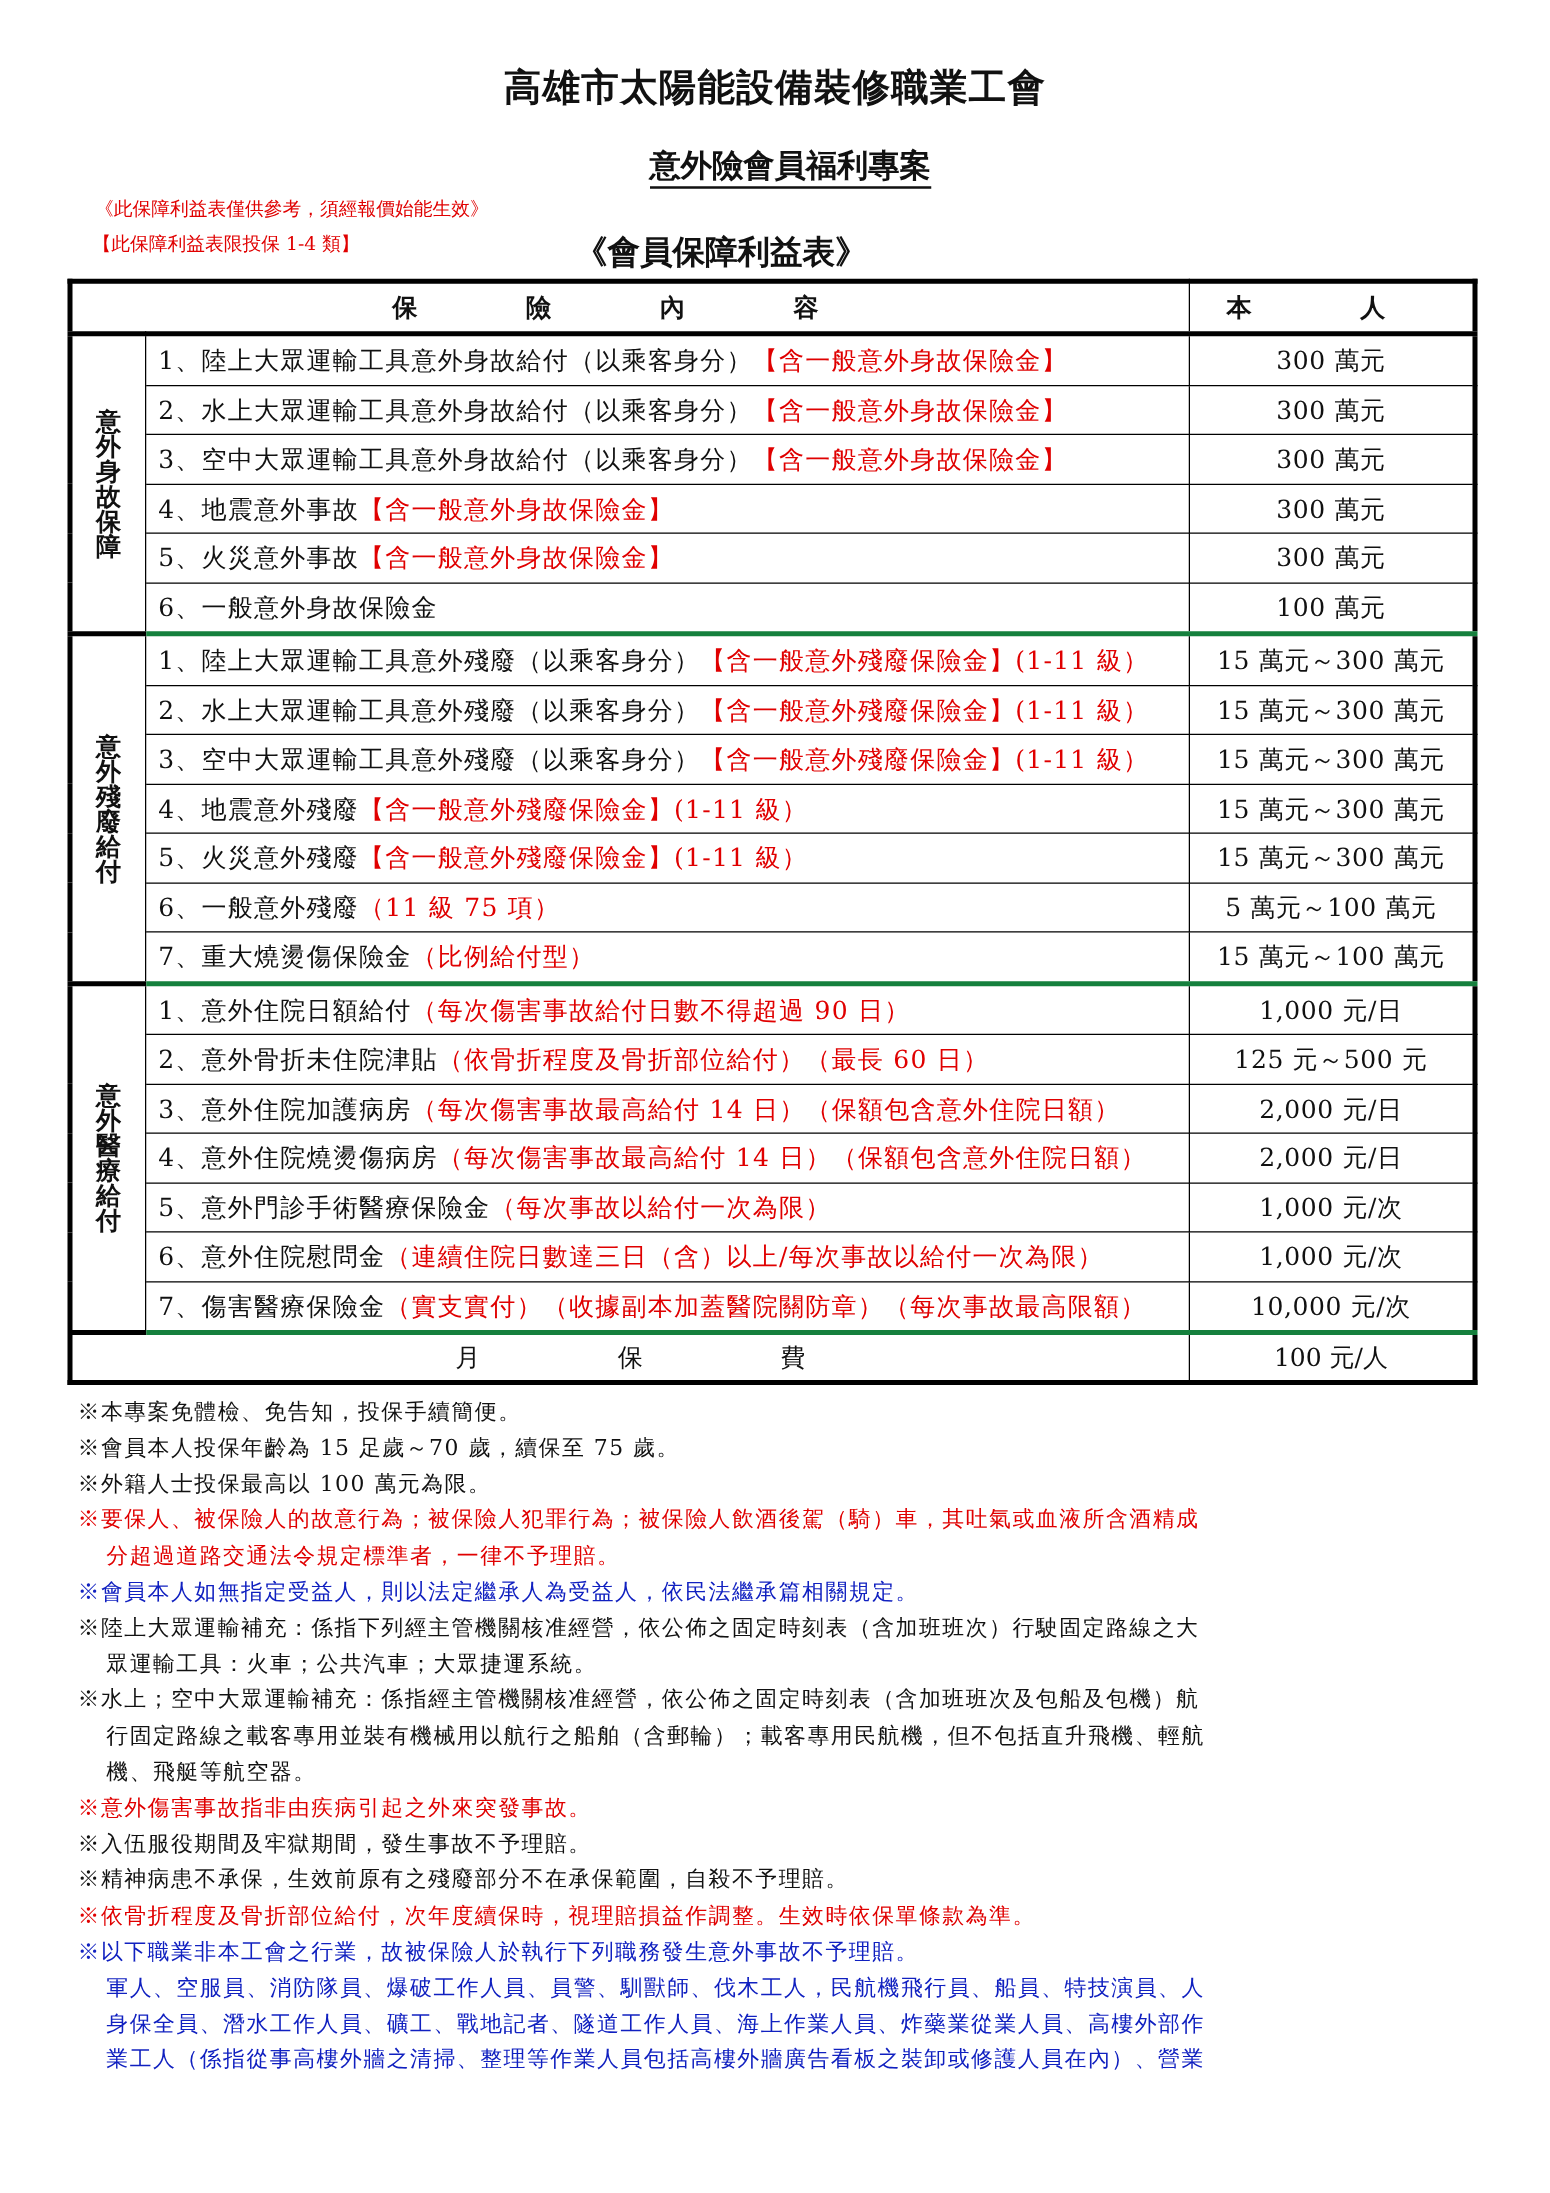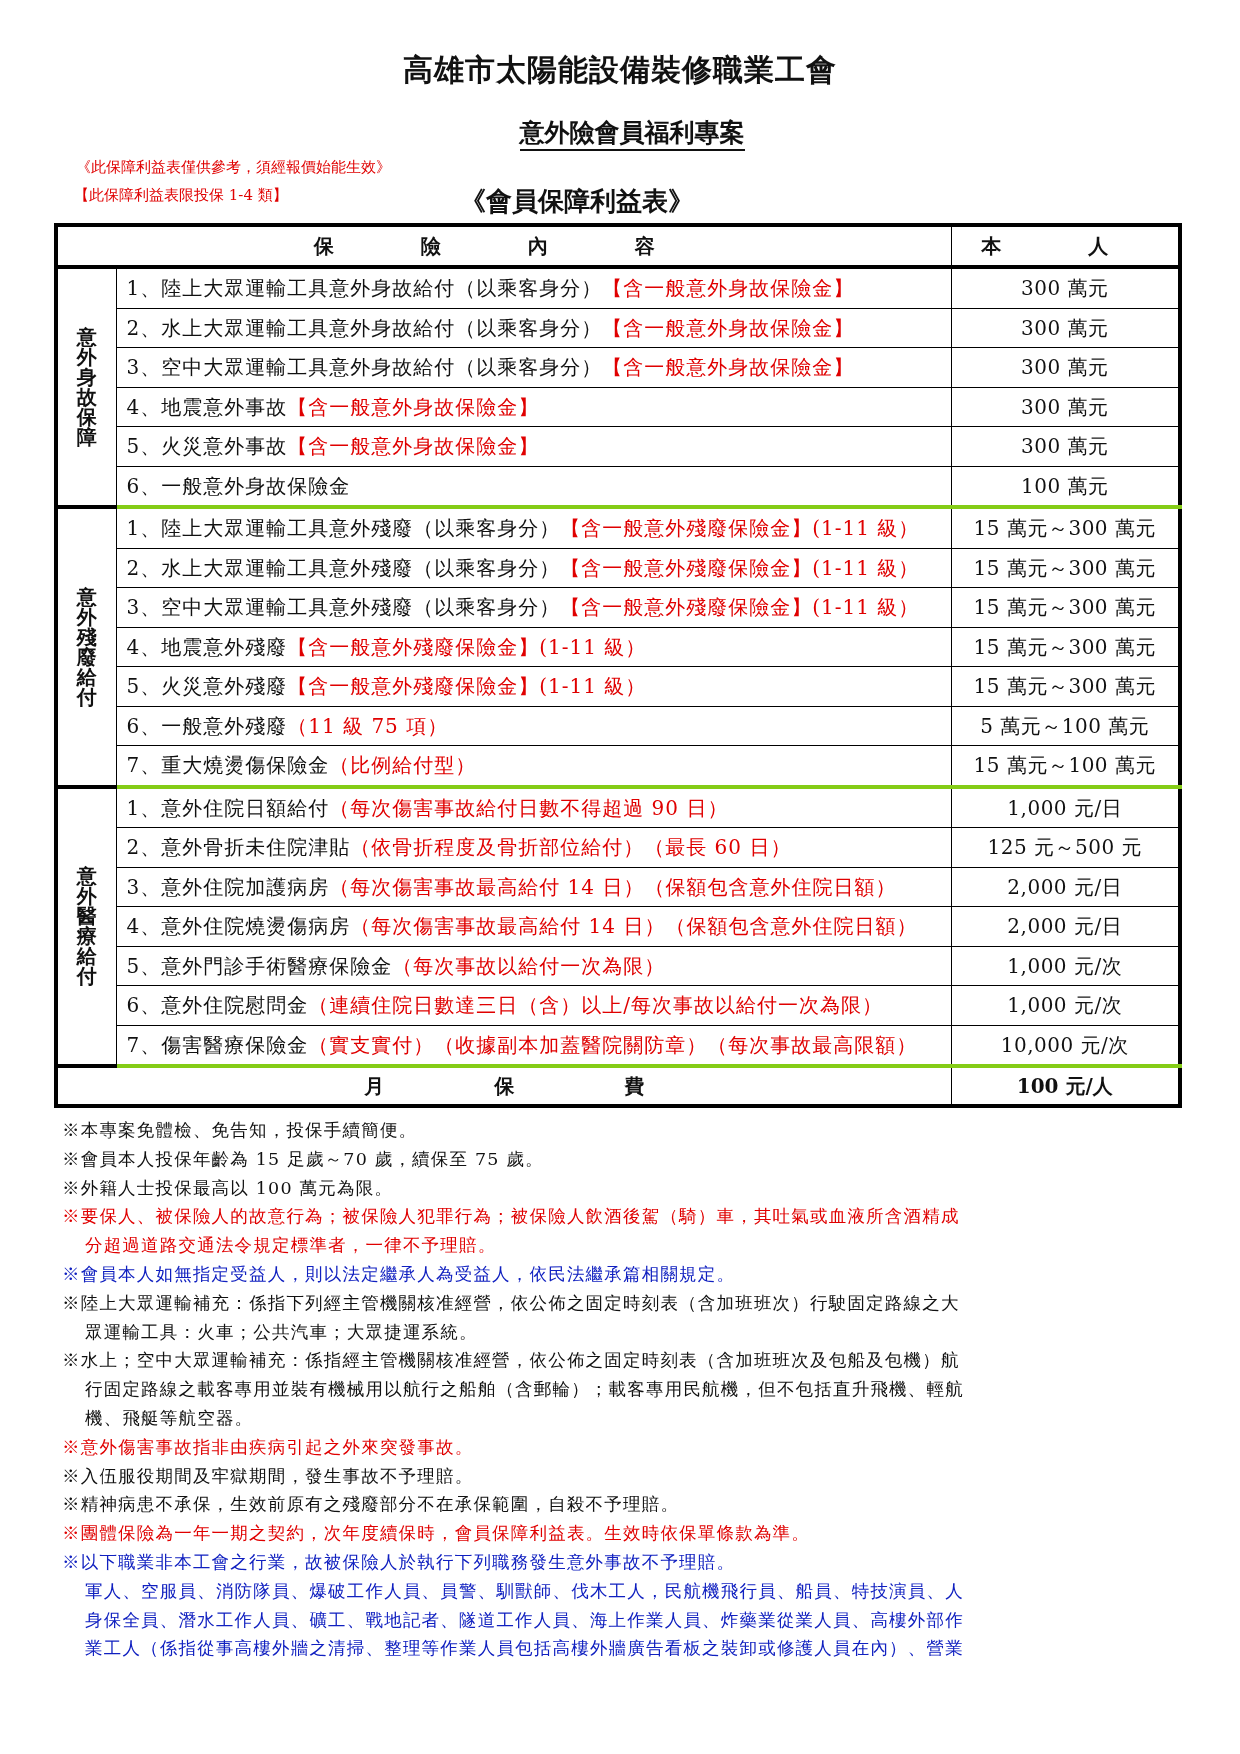--- a/index.html
+++ b/index.html
@@ -19,24 +19,24 @@
   table.benefits td, table.benefits th { border: 1.5px solid #000; padding: 0; height: 38.5px;
                    font-size: 20px; line-height: 1; }
   table.benefits th { font-weight: bold; height: 38px; border-bottom: 4px solid #000; }
   col.c-cat { width: 60px; }
   col.c-item { width: 835px; }
   col.c-val { width: 229px; }
   td.cat { text-align: center; vertical-align: middle; font-weight: bold; font-size: 21px; line-height: 1.2; }
   td.cat span { display: block; width: 24px; margin: 0 auto; word-break: break-all; }
   td.item { padding-left: 10px !important; white-space: nowrap; overflow: hidden; letter-spacing: 1px; }
   td.val { text-align: center; white-space: nowrap; letter-spacing: 0.5px; }
-  tr.group-end td { border-bottom: 4px solid #84cc16; }
+  tr.group-end td { border-bottom: 4px solid #15803d; }
   .red { color: #e00000; }
   .hdr-spaced { letter-spacing: 40px; }
-  tr.fee td { height: 36px; font-weight: bold; font-size: 20px; border-top: 4px solid #000; }
+  tr.fee td { height: 36px; font-weight: normal; font-size: 20px; border-top: 4px solid #000; }
   tr.fee td.fee-label { text-align: center; letter-spacing: 110px; padding-left: 110px !important; }
   tr.fee td.fee-val { text-align: center; margin-left: 38px; }
 
   .notes { position: absolute; top: 1116px; left: 62px; width: 1110px; font-size: 17.5px; line-height: 28.8px; }
   .note { margin: 0; padding-left: 23px; text-indent: -23px; letter-spacing: 1.2px; }
   .note.black { color: #111; }
   .note.blue { color: #1020c0; }
   .note.red { color: #e00000; }
   .note .sub { display: block; text-indent: 0; }
 </style>
@@ -164,15 +164,15 @@
     <p class="note black"><span>※本專案免體檢、免告知，投保手續簡便。</span></p>
     <p class="note black"><span>※會員本人投保年齡為 15 足歲～70 歲，續保至 75 歲。</span></p>
     <p class="note black"><span>※外籍人士投保最高以 100 萬元為限。</span></p>
     <p class="note red"><span>※要保人、被保險人的故意行為；被保險人犯罪行為；被保險人飲酒後駕（騎）車，其吐氣或血液所含酒精成</span><span class="sub">分超過道路交通法令規定標準者，一律不予理賠。</span></p>
     <p class="note blue"><span>※會員本人如無指定受益人，則以法定繼承人為受益人，依民法繼承篇相關規定。</span></p>
     <p class="note black"><span>※陸上大眾運輸補充：係指下列經主管機關核准經營，依公佈之固定時刻表（含加班班次）行駛固定路線之大</span><span class="sub">眾運輸工具：火車；公共汽車；大眾捷運系統。</span></p>
     <p class="note black"><span>※水上；空中大眾運輸補充：係指經主管機關核准經營，依公佈之固定時刻表（含加班班次及包船及包機）航</span><span class="sub">行固定路線之載客專用並裝有機械用以航行之船舶（含郵輪）；載客專用民航機，但不包括直升飛機、輕航</span><span class="sub">機、飛艇等航空器。</span></p>
     <p class="note red"><span>※意外傷害事故指非由疾病引起之外來突發事故。</span></p>
     <p class="note black"><span>※入伍服役期間及牢獄期間，發生事故不予理賠。</span></p>
     <p class="note black"><span>※精神病患不承保，生效前原有之殘廢部分不在承保範圍，自殺不予理賠。</span></p>
-    <p class="note red"><span>※團體保險為一年一期之契約，次年度續保時，會員保障利益表。生效時依保單條款為準。</span></p>
+    <p class="note red"><span>※依骨折程度及骨折部位給付，次年度續保時，視理賠損益作調整。生效時依保單條款為準。</span></p>
     <p class="note blue"><span>※以下職業非本工會之行業，故被保險人於執行下列職務發生意外事故不予理賠。</span><span class="sub">軍人、空服員、消防隊員、爆破工作人員、員警、馴獸師、伐木工人，民航機飛行員、船員、特技演員、人</span><span class="sub">身保全員、潛水工作人員、礦工、戰地記者、隧道工作人員、海上作業人員、炸藥業從業人員、高樓外部作</span><span class="sub">業工人（係指從事高樓外牆之清掃、整理等作業人員包括高樓外牆廣告看板之裝卸或修護人員在內）、營業</span></p>
   </div>
 
 </body></html>

